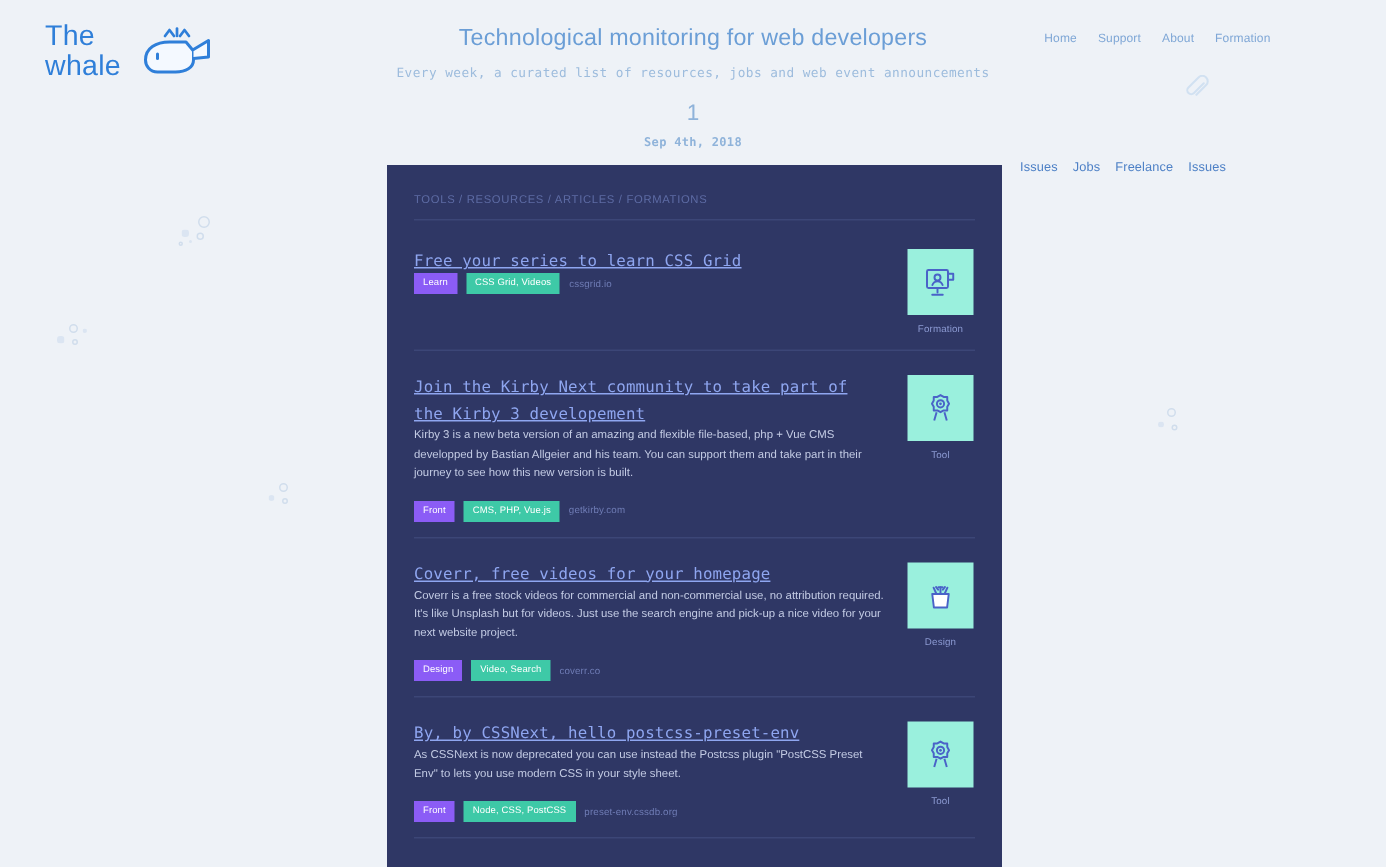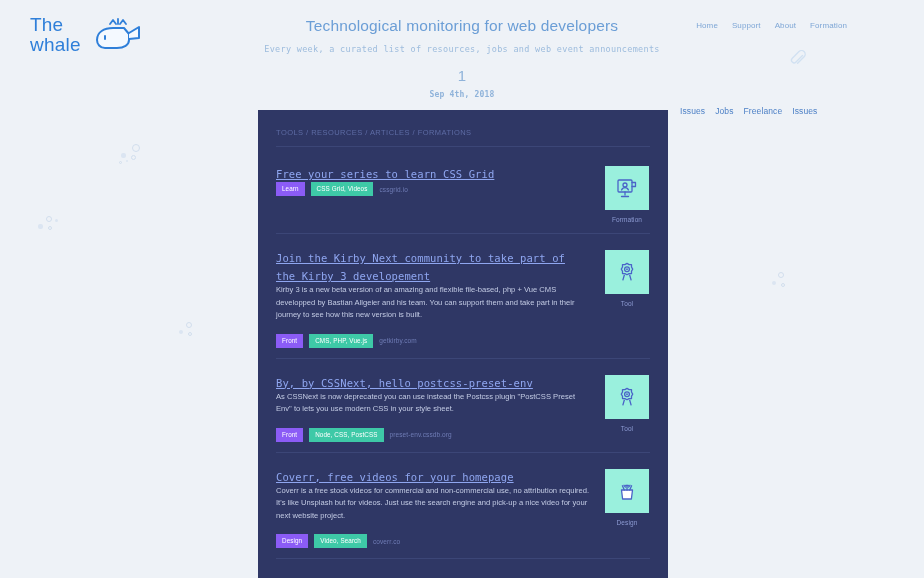--- a/index.html
+++ b/index.html
@@ -330,45 +330,20 @@
             <path d="M9.4 14.8 L7.8 20.4 M14.6 14.8 L16.2 20.4"></path>
           </g>
         </svg>
       </div>
       <div class="badge-label">Tool</div>
     </div>
   </article>
 
   <article class="entry">
     <div class="entry-main">
-      <a href="#" class="entry-title">By, by CSSNext, hello postcss-preset-env</a>
-      <div class="entry-desc">As CSSNext is now deprecated you can use instead the Postcss plugin "PostCSS Preset Env" to lets you use modern CSS in your style sheet.</div>
-      <div class="entry-tags">
-        <span class="tag tag-cat">Front</span>
-        <span class="tag tag-topics">Node, CSS, PostCSS</span>
-        <a href="#" class="entry-link">preset-env.cssdb.org</a>
-      </div>
-    </div>
-    <div class="entry-badge">
-      <div class="badge-box">
-        <svg width="24" height="24" viewBox="0 0 24 24">
-          <g fill="none" stroke="#4a63c8" stroke-width="1.3" stroke-linejoin="round">
-            <path d="M12 3.4 l2.1 1.2 h2.4 v2.4 l1.2 2.1 -1.2 2.1 v2.4 h-2.4 L12 14.8 9.9 13.6 H7.5 v-2.4 L6.3 9.1 7.5 7 V4.6 h2.4 Z"></path>
-            <circle cx="12" cy="9.2" r="2.4"></circle>
-            <circle cx="12" cy="9.2" r="0.9" fill="#4a63c8" stroke="none"></circle>
-            <path d="M9.4 14.8 L7.8 20.4 M14.6 14.8 L16.2 20.4"></path>
-          </g>
-        </svg>
-      </div>
-      <div class="badge-label">Tool</div>
-    </div>
-  </article>
-
-  <article class="entry">
-    <div class="entry-main">
       <a href="#" class="entry-title">Coverr, free videos for your homepage</a>
       <div class="entry-desc">Coverr is a free stock videos for commercial and non-commercial use, no attribution required. It's like Unsplash but for videos. Just use the search engine and pick-up a nice video for your next website project.</div>
       <div class="entry-tags">
         <span class="tag tag-cat">Design</span>
         <span class="tag tag-topics">Video, Search</span>
         <a href="#" class="entry-link">coverr.co</a>
       </div>
     </div>
     <div class="entry-badge">
       <div class="badge-box">
@@ -380,20 +355,45 @@
             <path d="M14.7 11 L16.6 6.8 M15 6.3 l-1.4 1.8"></path>
             <path d="M10.6 6.5 h2.8"></path>
           </g>
         </svg>
       </div>
       <div class="badge-label">Design</div>
     </div>
   </article>
 
   <article class="entry">
+    <div class="entry-main">
+      <a href="#" class="entry-title">By, by CSSNext, hello postcss-preset-env</a>
+      <div class="entry-desc">As CSSNext is now deprecated you can use instead the Postcss plugin "PostCSS Preset Env" to lets you use modern CSS in your style sheet.</div>
+      <div class="entry-tags">
+        <span class="tag tag-cat">Front</span>
+        <span class="tag tag-topics">Node, CSS, PostCSS</span>
+        <a href="#" class="entry-link">preset-env.cssdb.org</a>
+      </div>
+    </div>
+    <div class="entry-badge">
+      <div class="badge-box">
+        <svg width="24" height="24" viewBox="0 0 24 24">
+          <g fill="none" stroke="#4a63c8" stroke-width="1.3" stroke-linejoin="round">
+            <path d="M12 3.4 l2.1 1.2 h2.4 v2.4 l1.2 2.1 -1.2 2.1 v2.4 h-2.4 L12 14.8 9.9 13.6 H7.5 v-2.4 L6.3 9.1 7.5 7 V4.6 h2.4 Z"></path>
+            <circle cx="12" cy="9.2" r="2.4"></circle>
+            <circle cx="12" cy="9.2" r="0.9" fill="#4a63c8" stroke="none"></circle>
+            <path d="M9.4 14.8 L7.8 20.4 M14.6 14.8 L16.2 20.4"></path>
+          </g>
+        </svg>
+      </div>
+      <div class="badge-label">Tool</div>
+    </div>
+  </article>
+
+  <article class="entry">
     
     
   </article>
 
 </main>
 
 <nav class="side-nav">
   <a href="#">Issues</a>
   <a href="#">Jobs</a>
   <a href="#">Freelance</a>

